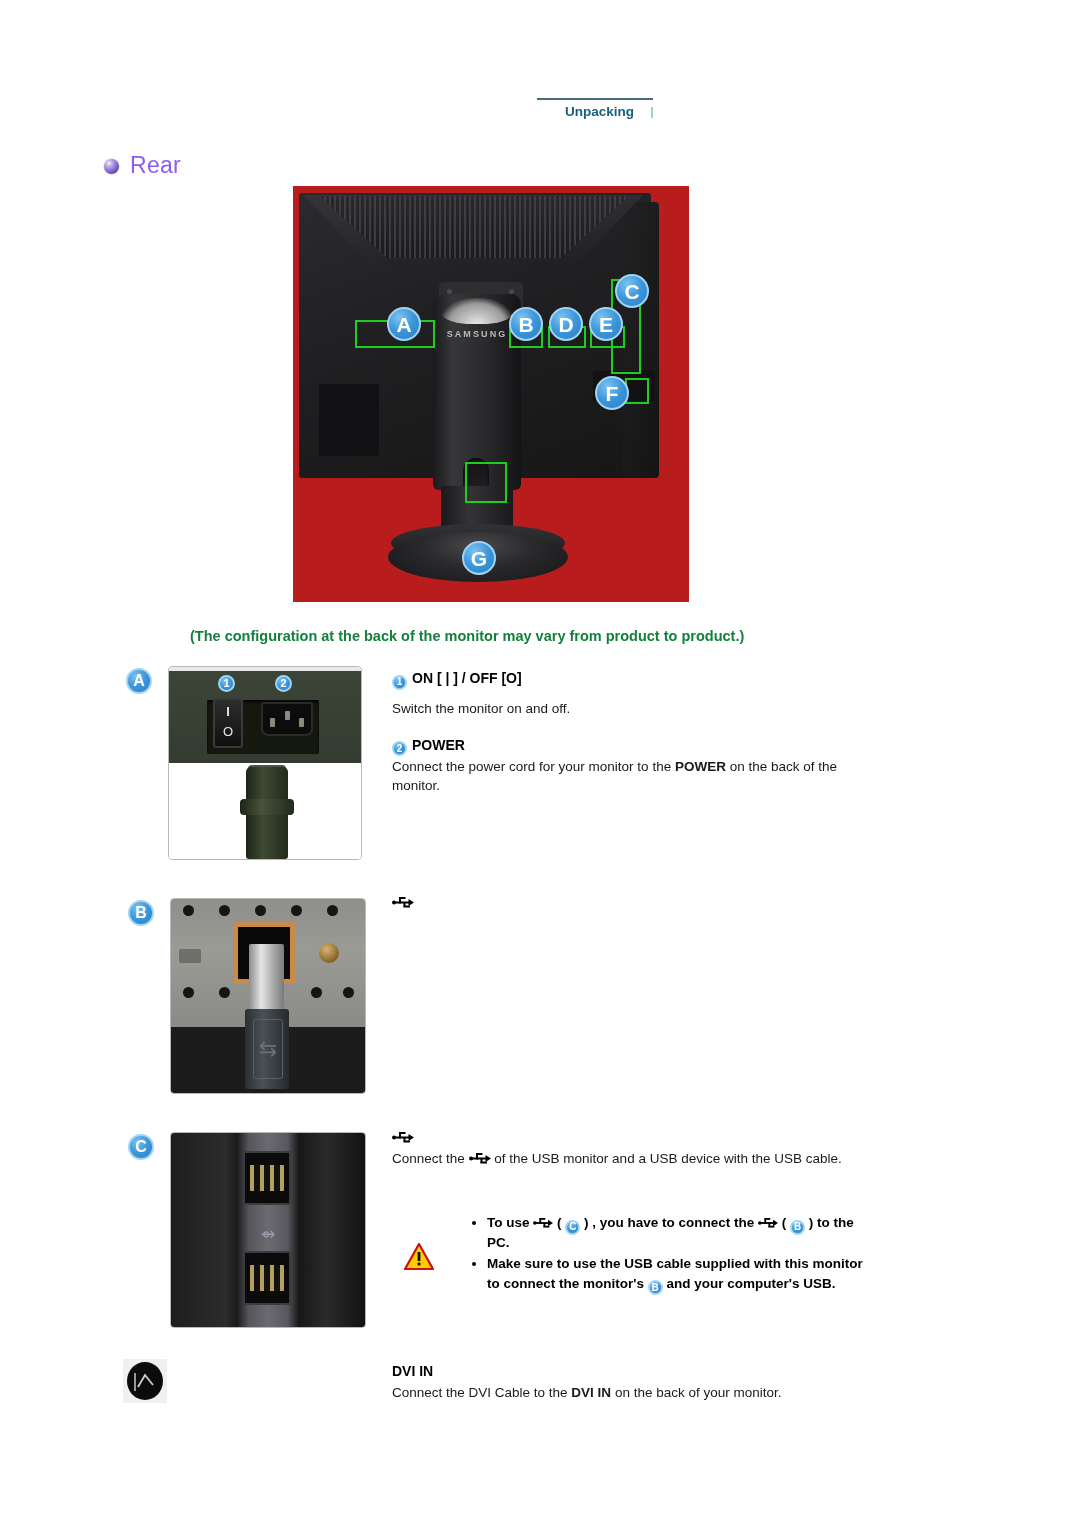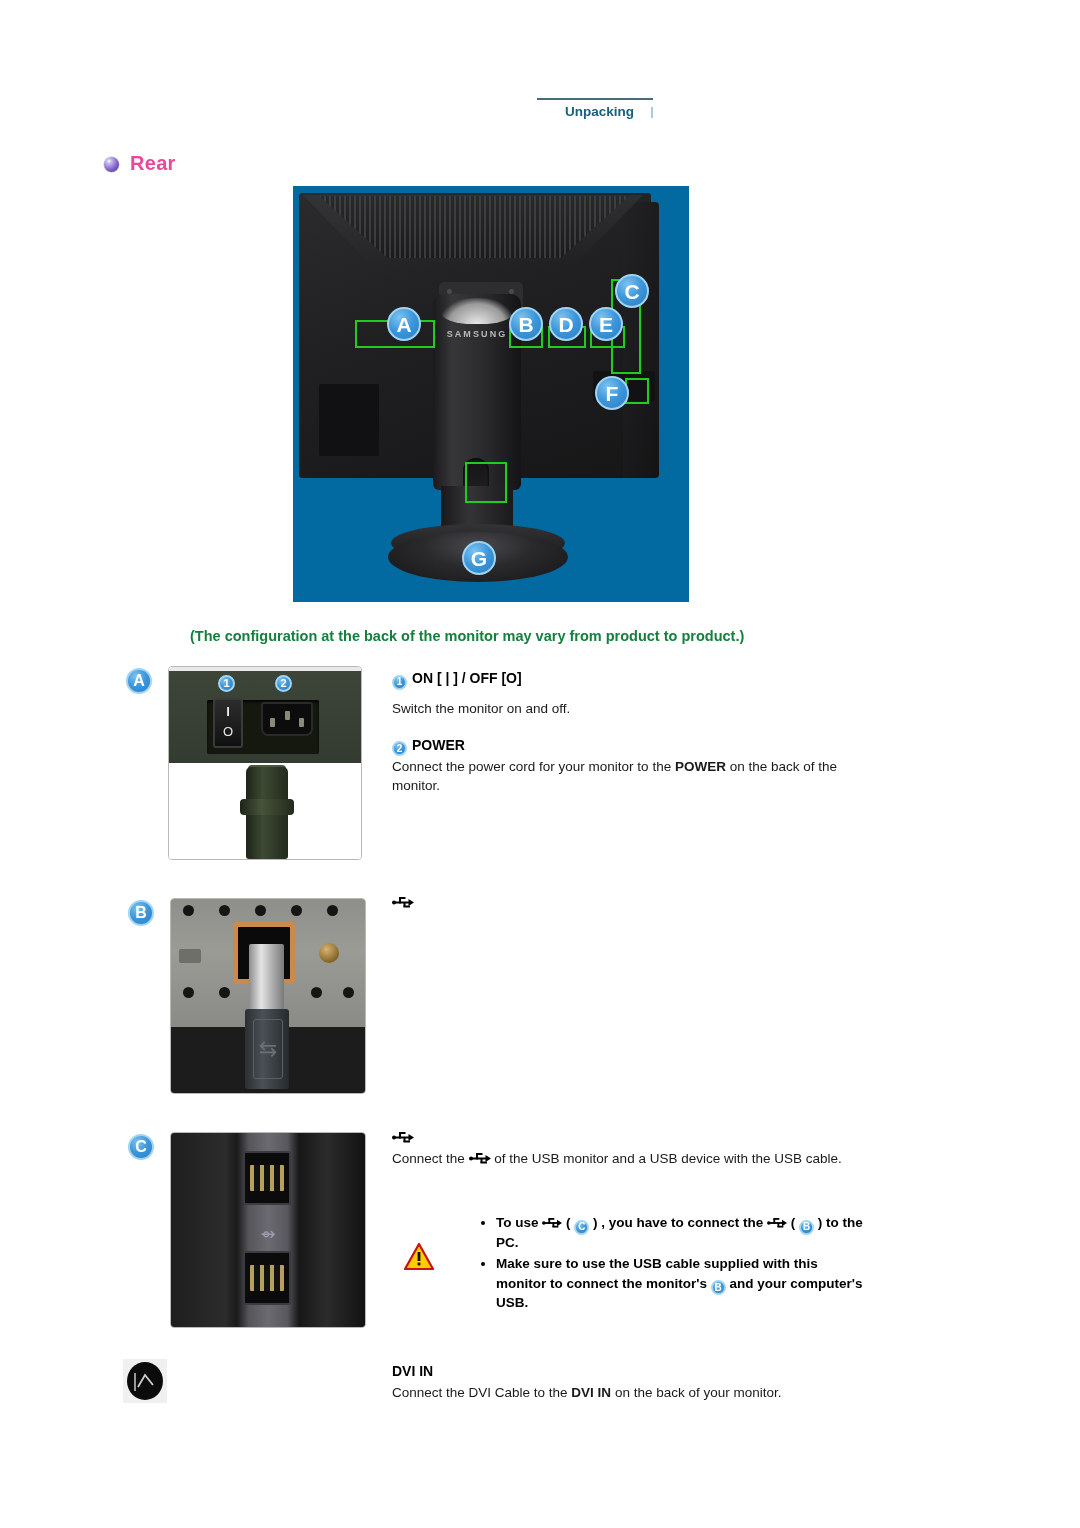--- a/index.html
+++ b/index.html
@@ -64,38 +64,38 @@
     width: 15px; height: 15px;
     border-radius: 50%;
     background:
       radial-gradient(circle at 33% 28%, #ffffff 0%, #cbc0ec 14%, #8f74d4 48%, #5b3fa8 80%, #412d7d 100%);
     box-shadow: 0 0 0 0.5px rgba(80,60,150,.35);
     flex: 0 0 auto;
     position: relative;
     top: 1px;
   }
   #section-title {
-    font-size: 20px;
-    font-weight: bold;
-    color: #ec4899;
+    font-size: 23px;
+    font-weight: normal;
+    color: #8b5cf6;
     letter-spacing: .3px;
   }
 
   
   #monitor-figure {
     position: absolute;
     left: 293px;
     top: 186px;
     width: 396px;
     height: 416px;
   }
   #monitor-photo {
     position: absolute;
     inset: 0;
-    background: #0369a1;
+    background: #b91c1c;
   }
   
   .mon-panel {
     position: absolute;
     left: 6px; top: 7px;
     width: 352px; height: 285px;
     background: linear-gradient(160deg, #2b2b2d 0%, #202022 42%, #161617 100%);
     border-radius: 3px;
   }
   .mon-panel-right {
@@ -382,21 +382,21 @@
   #warn-text {
     position: absolute;
     left: 468px; top: 1213px;
     width: 400px;
     font-size: 13.5px;
     font-weight: bold;
     line-height: 19.5px;
     color: #000;
   }
   #warn-text ul { margin: 0; padding: 0 0 0 15px; list-style: disc; }
-  #warn-text li { margin: 0 0 2px 13px; }
+  #warn-text li { margin: 0 0 2px 4px; }
 
   
   #dvi-icon {
     position: absolute;
     left: 123px; top: 1359px;
     width: 44px; height: 44px;
     background: #f0f0f0;
   }
   #dvi-icon .blob {
     position:absolute; left:4px; top:3px; width:36px; height:38px;

